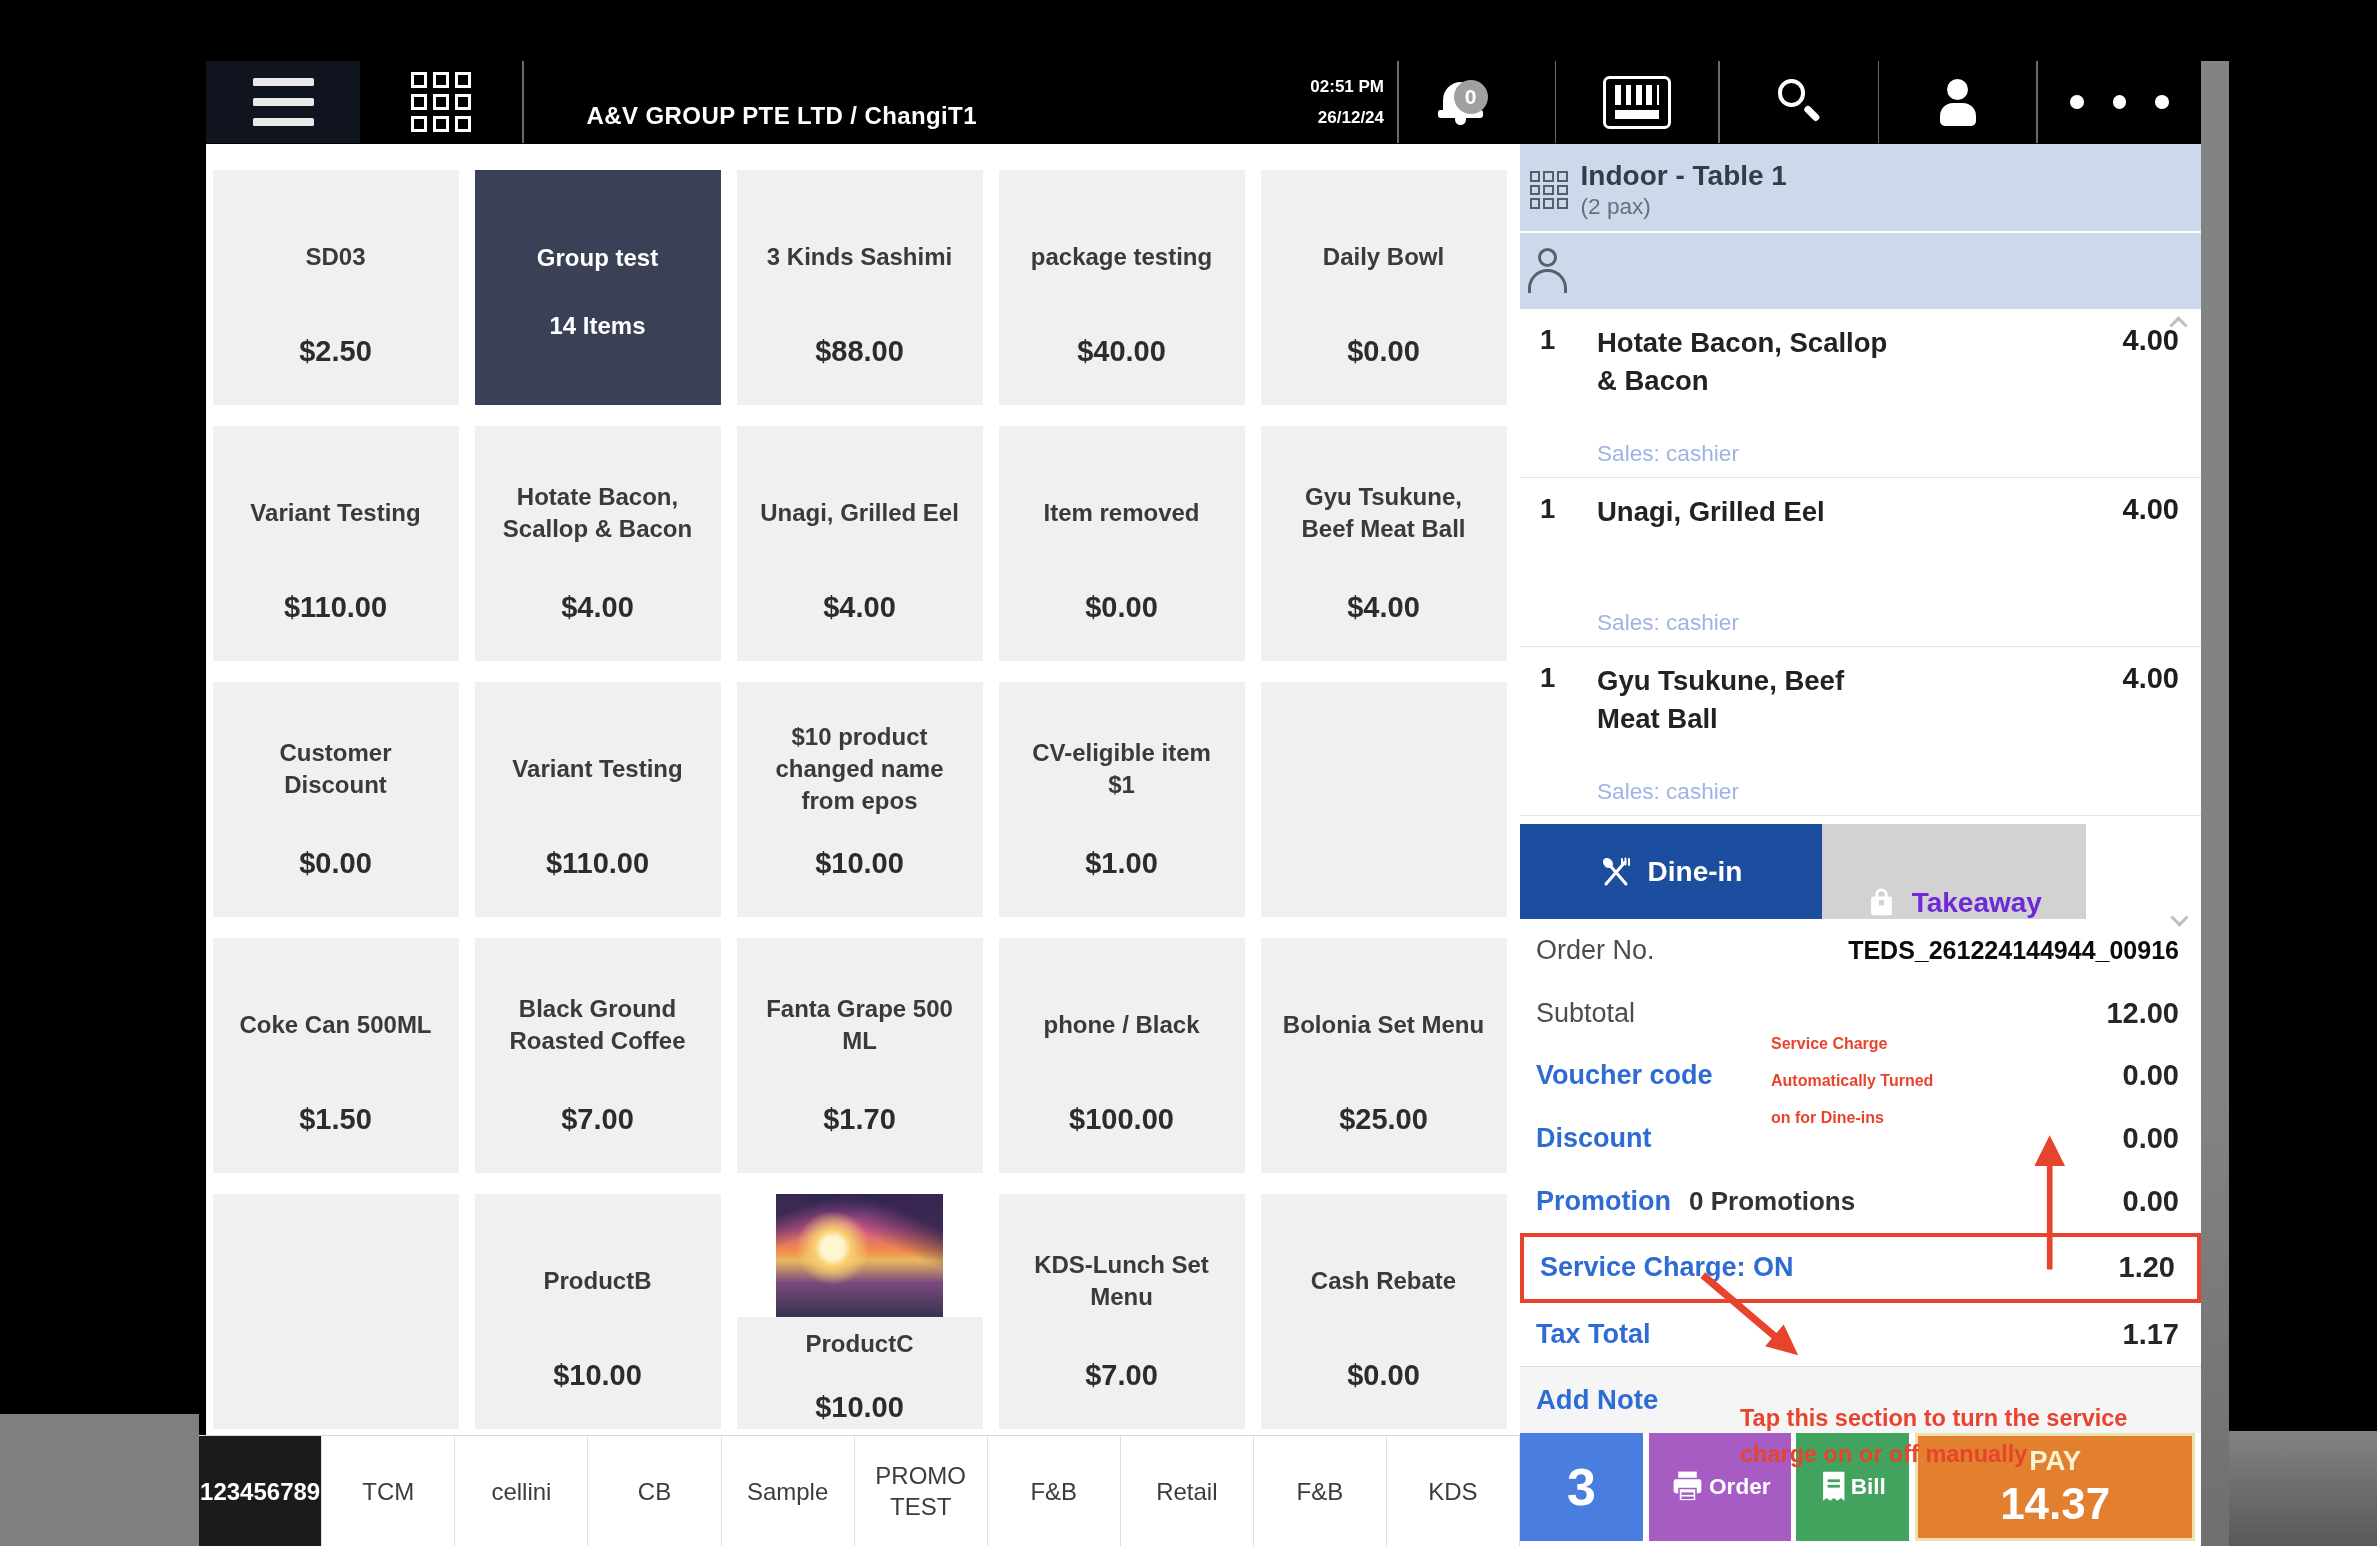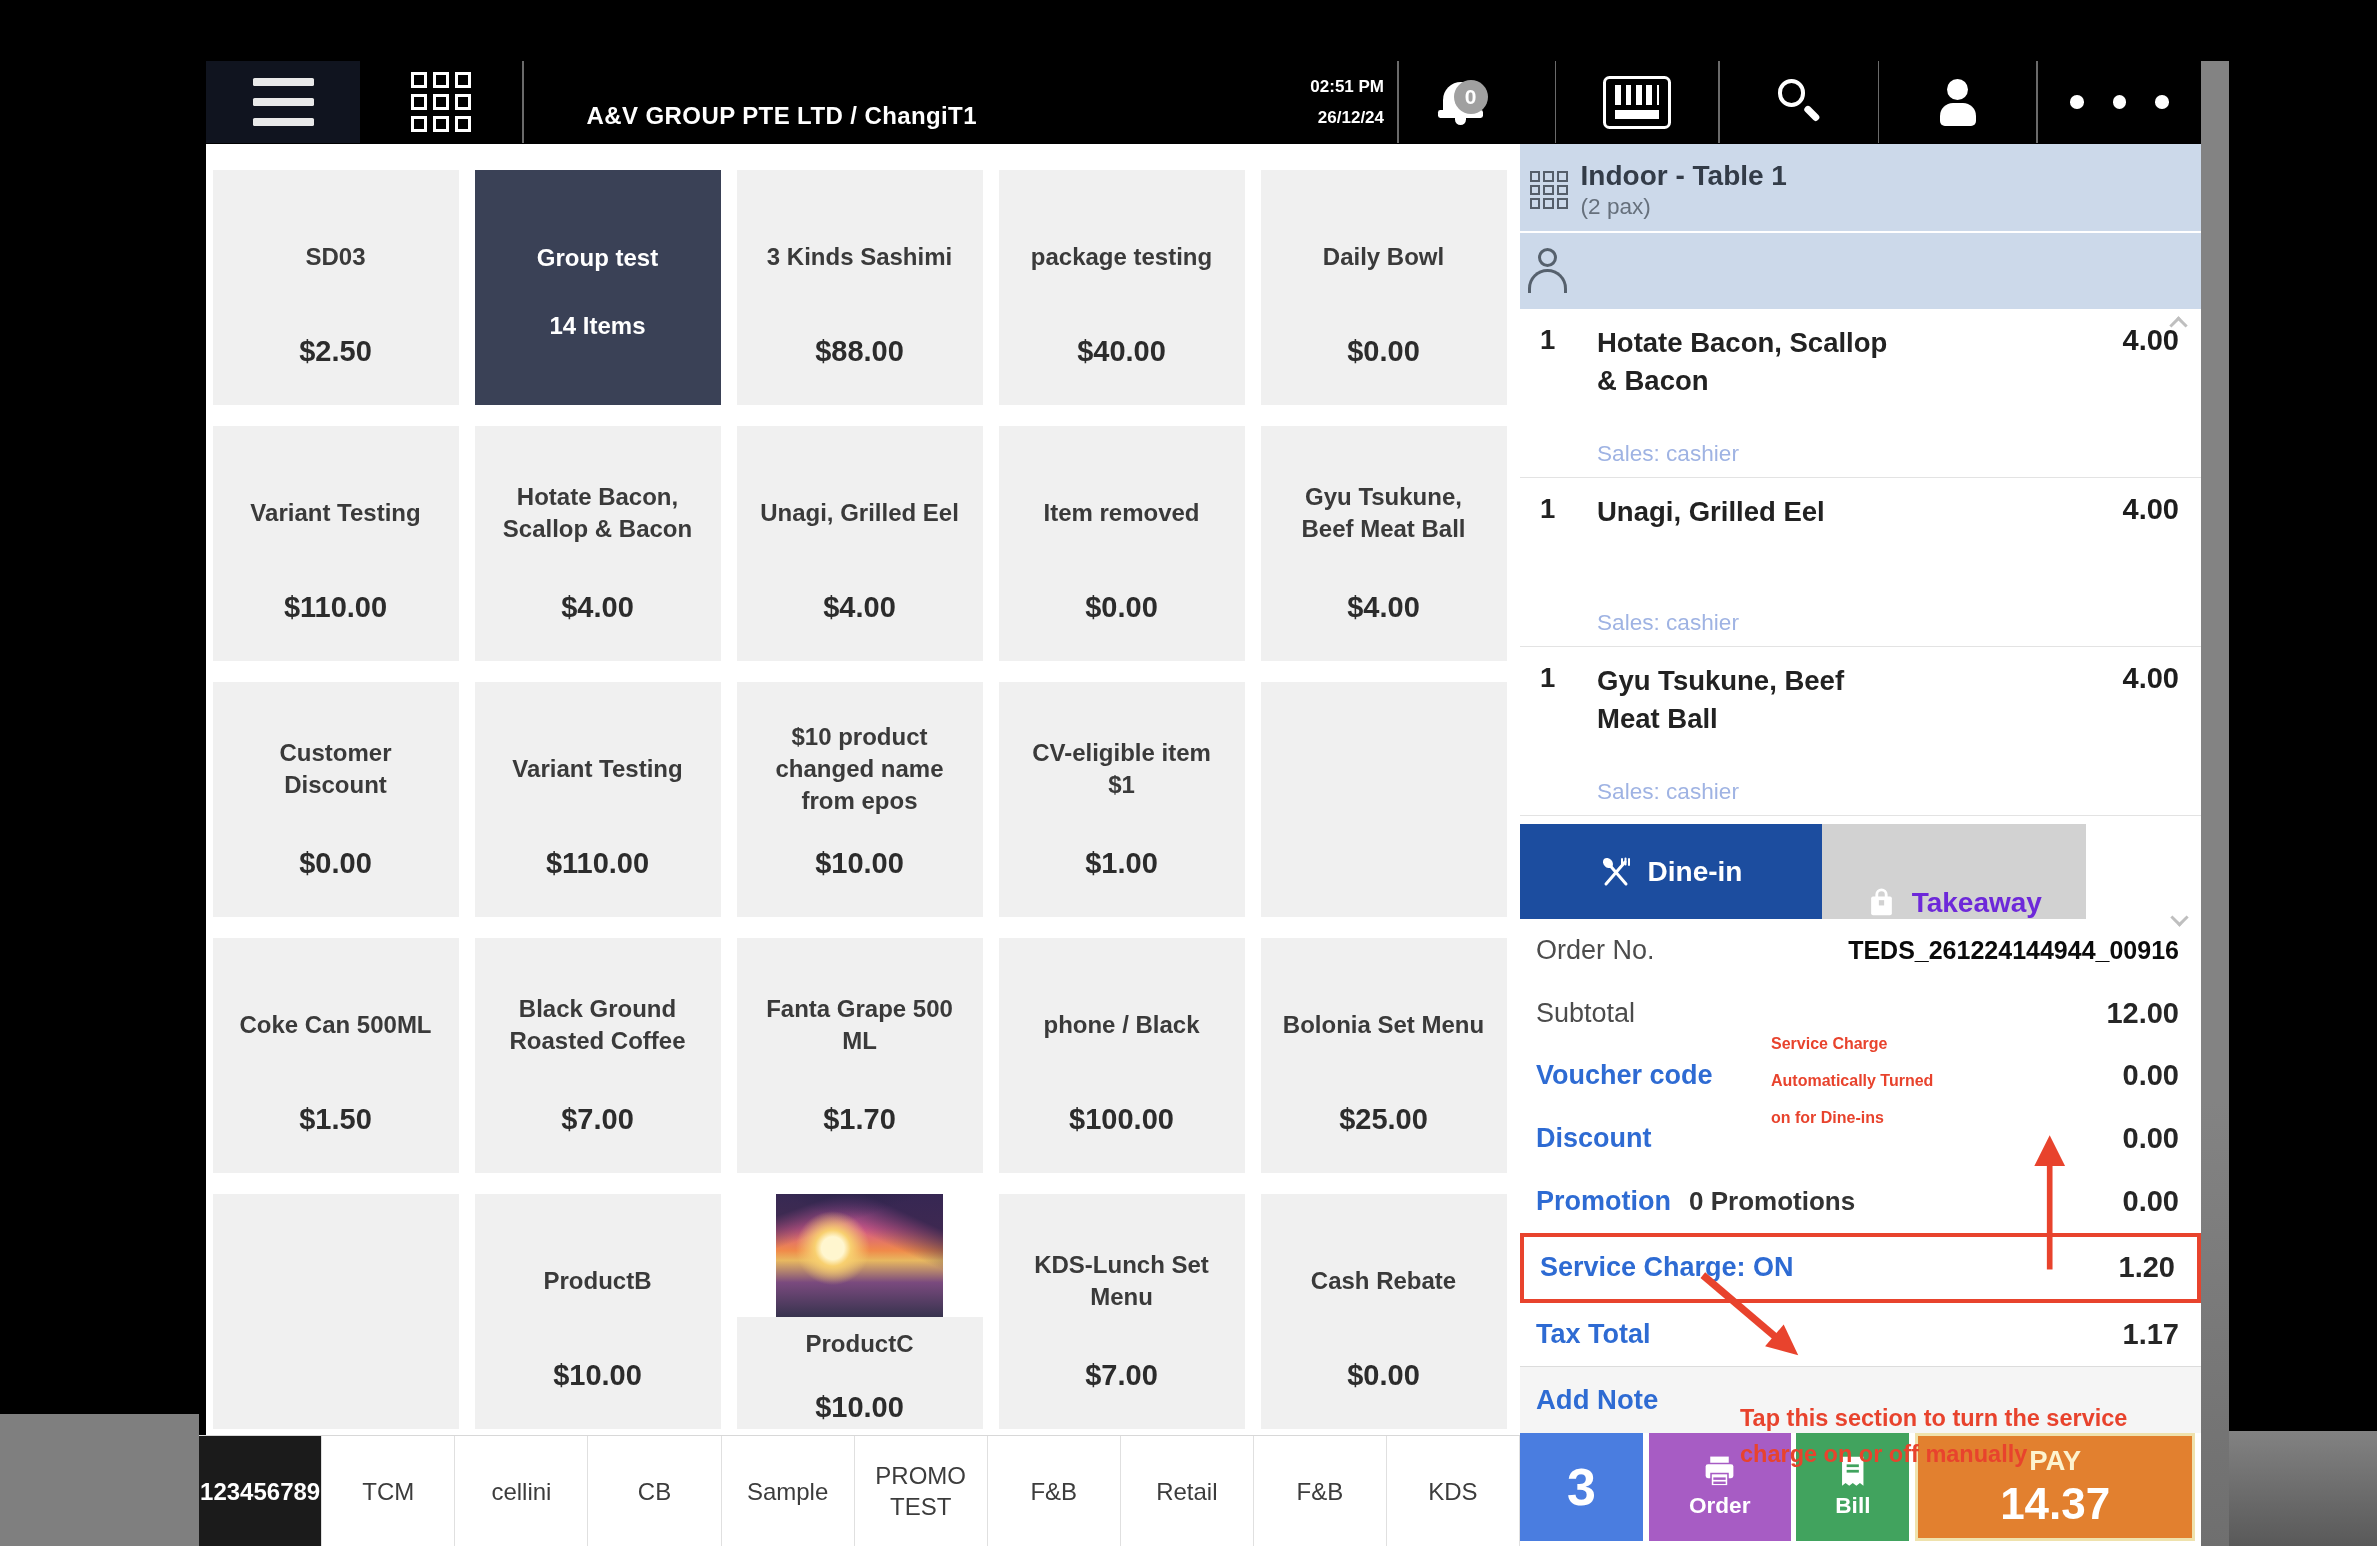--- a/index.html
+++ b/index.html
@@ -111,23 +111,23 @@
   .srow .val.ono { font-size:25px; color:#0b0b0b; }
   .srow.boxed { border:4px solid #e8432d; }
   .p-note { height:67px; background:#f5f5f5; border-top:1.6px solid #dcdcdc; position:relative;
             display:flex; align-items:center; }
   .note-lab { padding-left:16px; font-size:27.5px; font-weight:bold; color:#2e6bd3; }
   .tap-note { position:absolute; left:220px; top:3.2px; width:469px; font-size:23.5px; line-height:36px;
               font-weight:bold; color:#e8432d;margin-top:30px; }
   .p-buttons { height:111px; display:flex; gap:5.7px; padding:0 5.7px 3.2px 0; background:#fff; }
   .btn-count { width:123px; background:#4a7de0; color:#fff; font-size:52px; font-weight:bold;
                display:flex; align-items:center; justify-content:center; }
-  .btn-order { width:142px; background:#a75cc4; color:#fff; display:flex; flex-direction:column;
+  .btn-order { width:142px; background:#a75cc4; color:#fff; display:flex; flex-direction:row;
                align-items:center; justify-content:center; gap:3.2px; font-size:22.6px; font-weight:bold; }
-  .btn-bill  { width:113px; background:#41a35e; color:#fff; display:flex; flex-direction:column;
+  .btn-bill  { width:113px; background:#41a35e; color:#fff; display:flex; flex-direction:row;
                align-items:center; justify-content:center; gap:3.2px; font-size:22.6px; font-weight:bold; }
   .btn-pay   { flex:1; background:#e2802f; border:3.2px solid #efe2ad; color:#fff; display:flex; flex-direction:column;
                align-items:center; justify-content:center; }
   .btn-pay .pay-lab { font-size:27.5px; font-weight:bold; color:#fdf3cf; }
   .btn-pay .pay-amt { font-size:44px; font-weight:bold; margin-top:1.6px; }
 
   .anno-auto { position:absolute; left:251px; top:881px; font-size:16px; font-weight:bold;
                color:#e8432d; line-height:37px; z-index:4; }
   .anno-svg { position:absolute; left:0; top:0; width:681px; height:1402px; z-index:4; pointer-events:none; }
 

